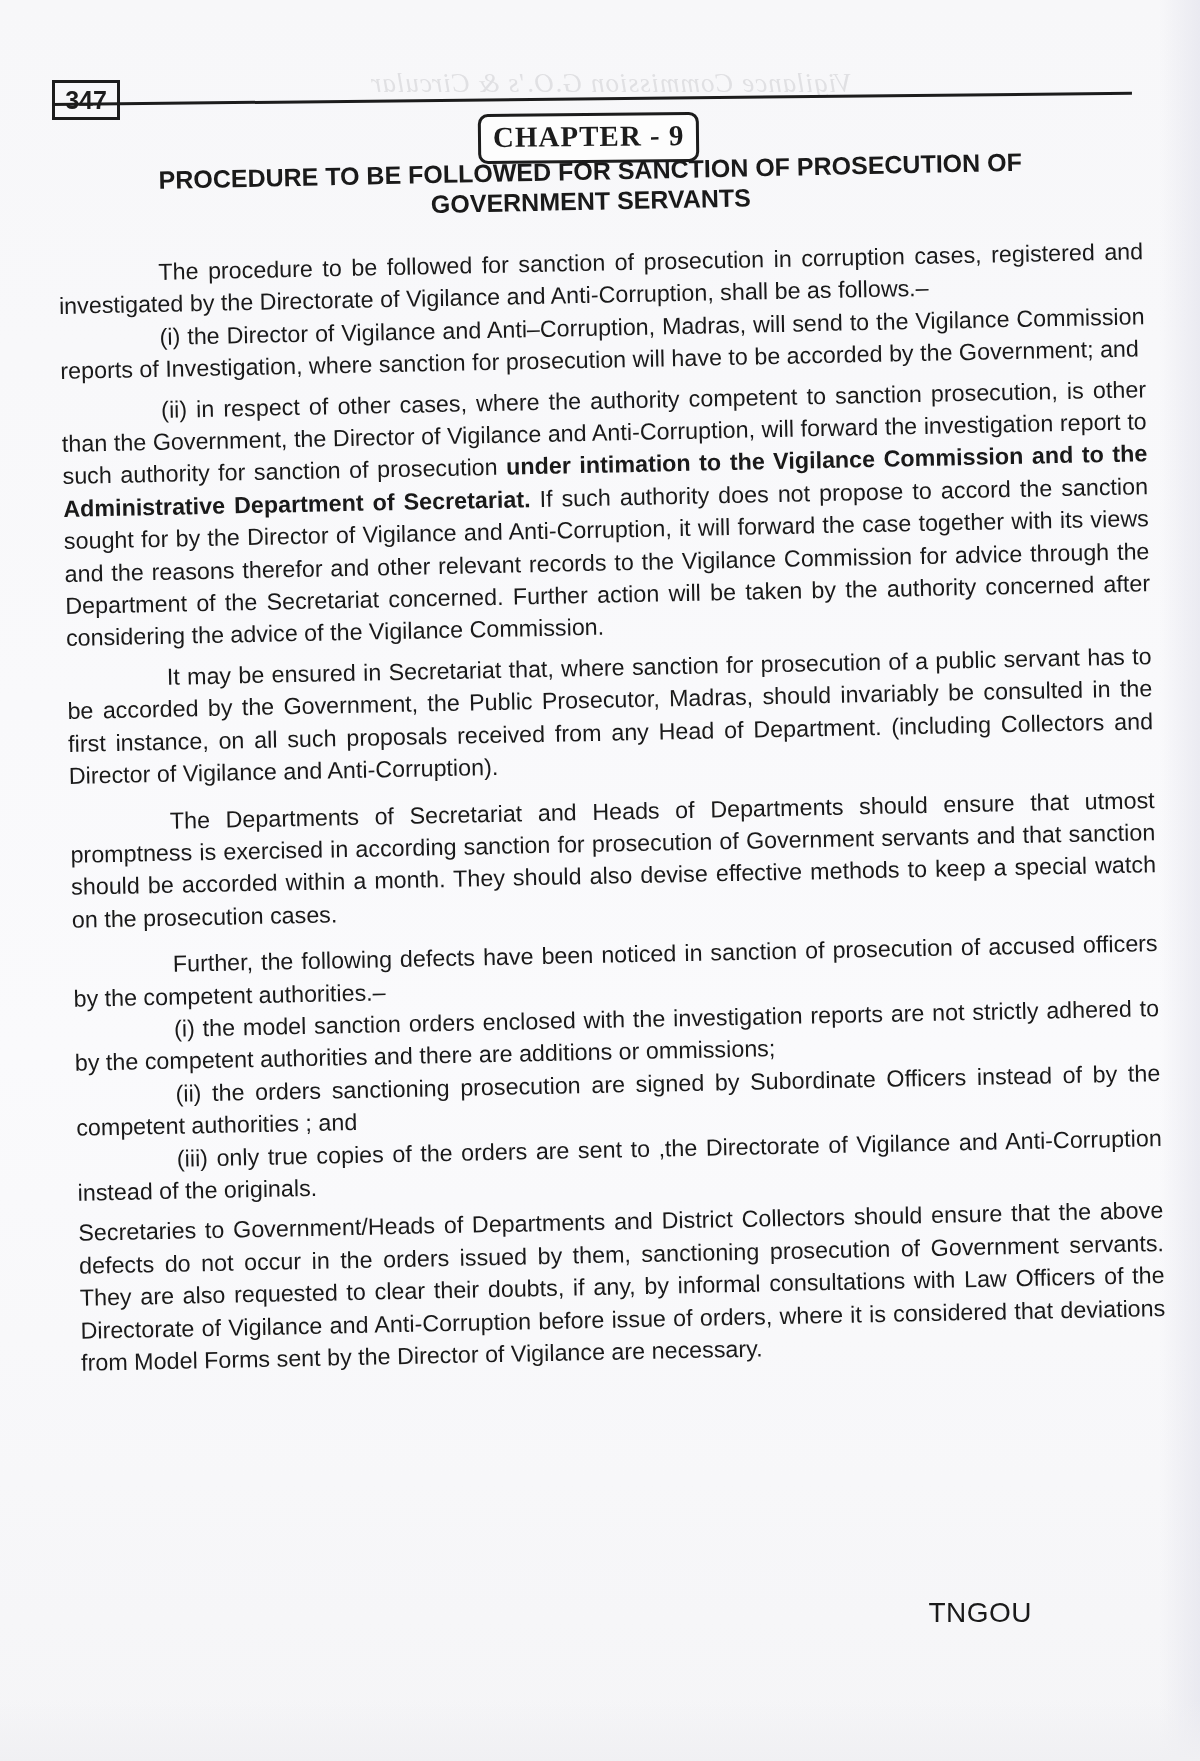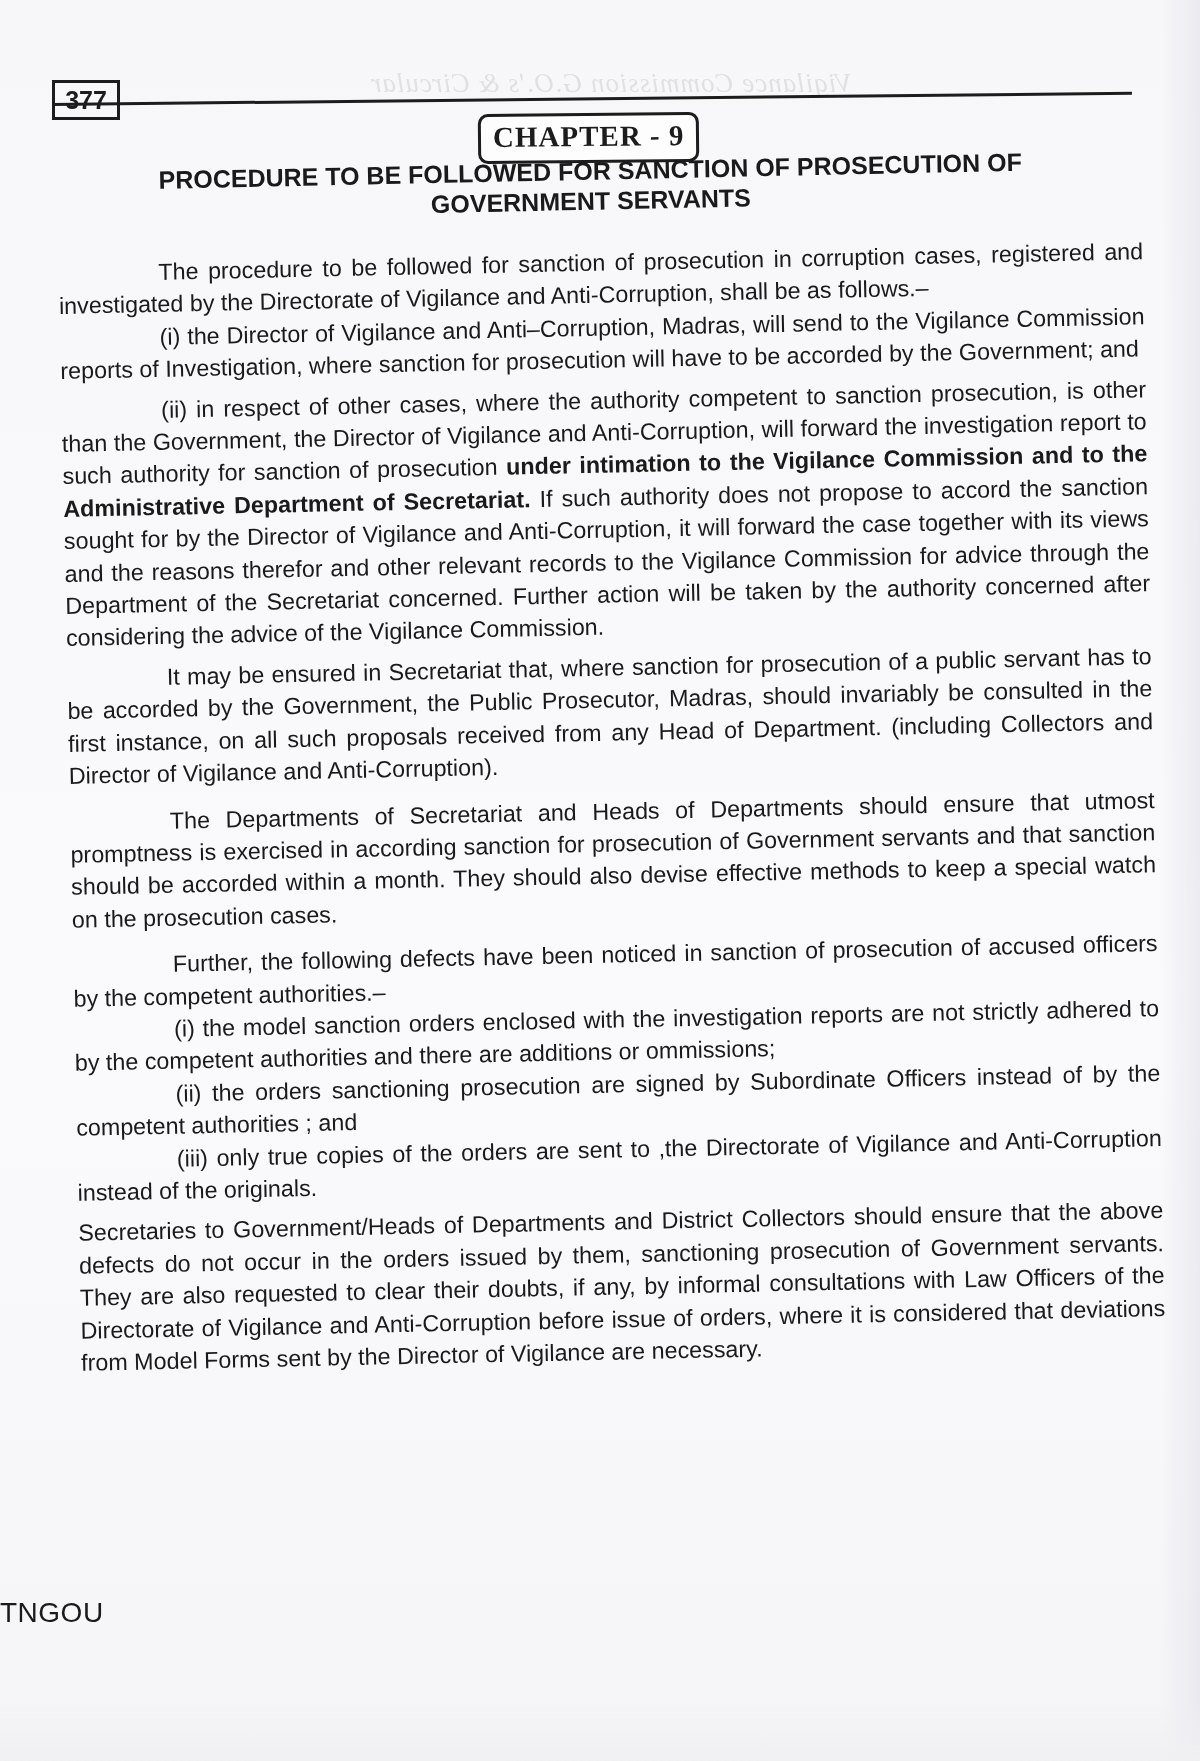--- a/index.html
+++ b/index.html
@@ -103,40 +103,40 @@
   .indent {
     text-indent: 100px;
   }
   .gap-sm { margin-top: 8px !important; }
   .gap-md { margin-top: 14px !important; }
   .bold-run { font-weight: bold; }
   .footer {
     position: absolute;
     left: 0; top: 1597px;
     width: 1032px;
-    text-align: left;
+    text-align: right;
     font-size: 28px;
     color: #1a1a1a;
     letter-spacing: 0.5px;
   }
   .bottom-shade {
     position: absolute;
     left: 0; top: 1700px;
     width: 1200px; height: 61px;
     background: linear-gradient(180deg, rgba(245,245,247,0) 0%, #f0f0f3 100%);
   }
 </style>
 </head>
 <body>
 
 <div class="page">
   <div class="scan-shadow"></div>
   <div class="bleed-header">Vigilance Commission G.O.'s &amp; Circular</div>
 
-  <div class="page-number">377</div>
+  <div class="page-number">347</div>
   <div class="header-rule"></div>
 
   <div class="chapter-badge">CHAPTER - 9</div>
 
   <div class="doc-title">PROCEDURE TO BE FOLLOWED FOR SANCTION OF PROSECUTION OF GOVERNMENT SERVANTS</div>
 
   <div class="body-text">
     <p class="indent">The procedure to be followed for sanction of prosecution in corruption cases, registered and investigated by the Directorate of Vigilance and Anti-Corruption, shall be as follows.–</p>
     <p class="indent">(i) the Director of Vigilance and Anti–Corruption, Madras, will send to the Vigilance Commission reports of Investigation, where sanction for prosecution will have to be accorded by the Government; and</p>
     <p class="indent gap-sm"><span>(ii) in respect of other cases, where the authority competent to sanction prosecution, is other than the Government, the Director of Vigilance and Anti-Corruption, will forward the investigation report to such authority for sanction of prosecution </span><span class="bold-run">under intimation to the Vigilance Commission and to the Administrative Department of Secretariat.</span><span> If such authority does not propose to accord the sanction sought for by the Director of Vigilance and Anti-Corruption, it will forward the case together with its views and the reasons therefor and other relevant records to the Vigilance Commission for advice through the Department of the Secretariat concerned. Further action will be taken by the authority concerned after considering the advice of the Vigilance Commission.</span></p>

